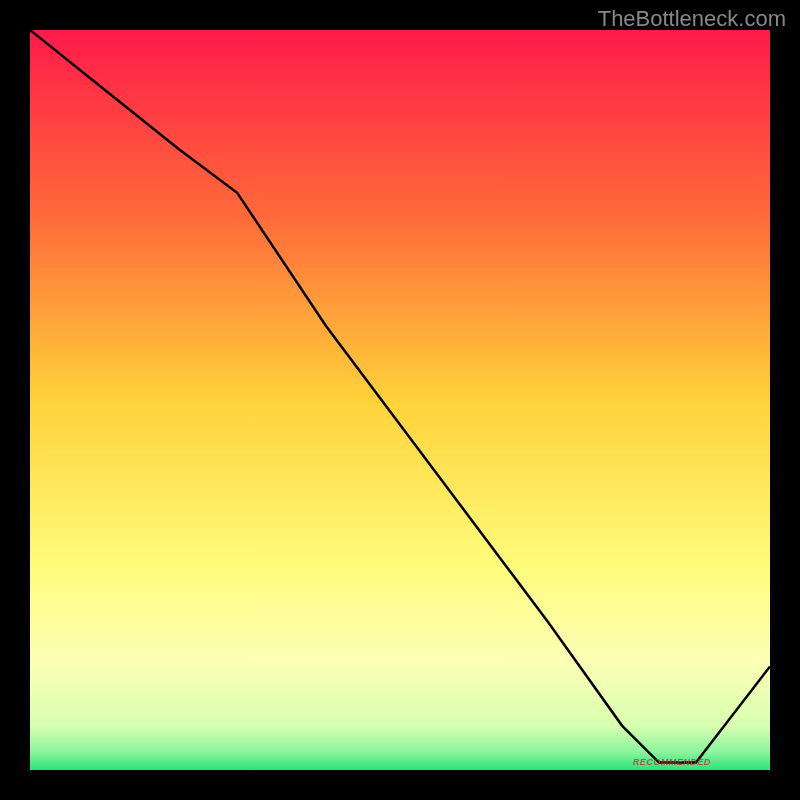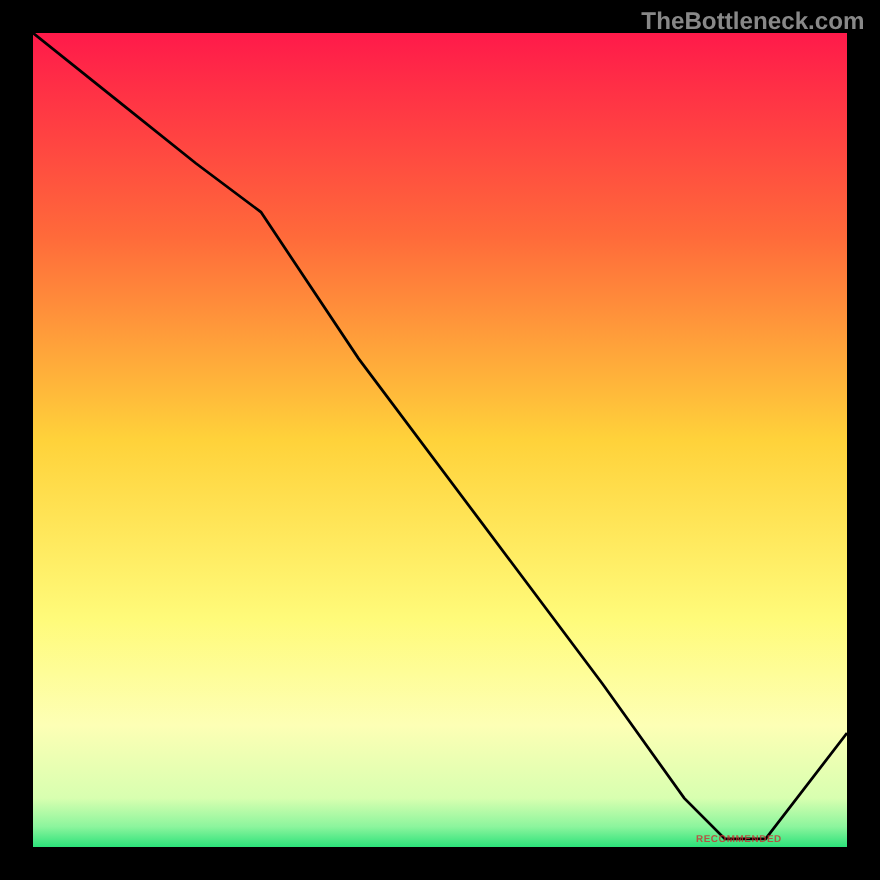--- a/index.html
+++ b/index.html
@@ -8,21 +8,21 @@
     height: 800px;
     background: #000;
     position: relative;
     font-family: Arial, sans-serif;
   }
   .watermark {
     position: absolute;
     top: 6px;
     right: 14px;
     font-size: 22px;
-    font-weight: bold;
+    font-weight: normal;
     color: #888;
     z-index: 10;
   }
   .plot-area {
     position: absolute;
     left: 30px;
     top: 30px;
     width: 740px;
     height: 740px;
     overflow: hidden;
@@ -64,14 +64,14 @@
           <stop offset="94%" stop-color="#d8ffb0"></stop>
           <stop offset="97.5%" stop-color="#8cf59d"></stop>
           <stop offset="100%" stop-color="#2ce27a"></stop>
         </linearGradient>
     </defs>
     <rect x="0" y="0" width="740" height="740" fill="url(#bg-grad)"></rect>
   </svg>
   <svg class="curve" viewBox="0 0 740 740" preserveAspectRatio="none">
     <path id="curve-path" fill="none" stroke="#000" stroke-width="2.5" d="M0.0 0.0 L74.0 59.2 L148.0 118.4 L207.2 162.8 L296.0 296.0 L407.0 444.0 L518.0 592.0 L592.0 695.6 L629.0 732.6 L666.0 732.6 L740.0 636.4 "></path>
   </svg>
-  <div class="data-label" id="flat-label" style="left: 602.7px; top: 726.6px;">RECOMMENDED</div>
+  <div class="data-label" id="flat-label" style="left: 602.7px; top: 726.6px; font-style: italic;">RECOMMENDED</div>
 </div>
 
 </body></html>

